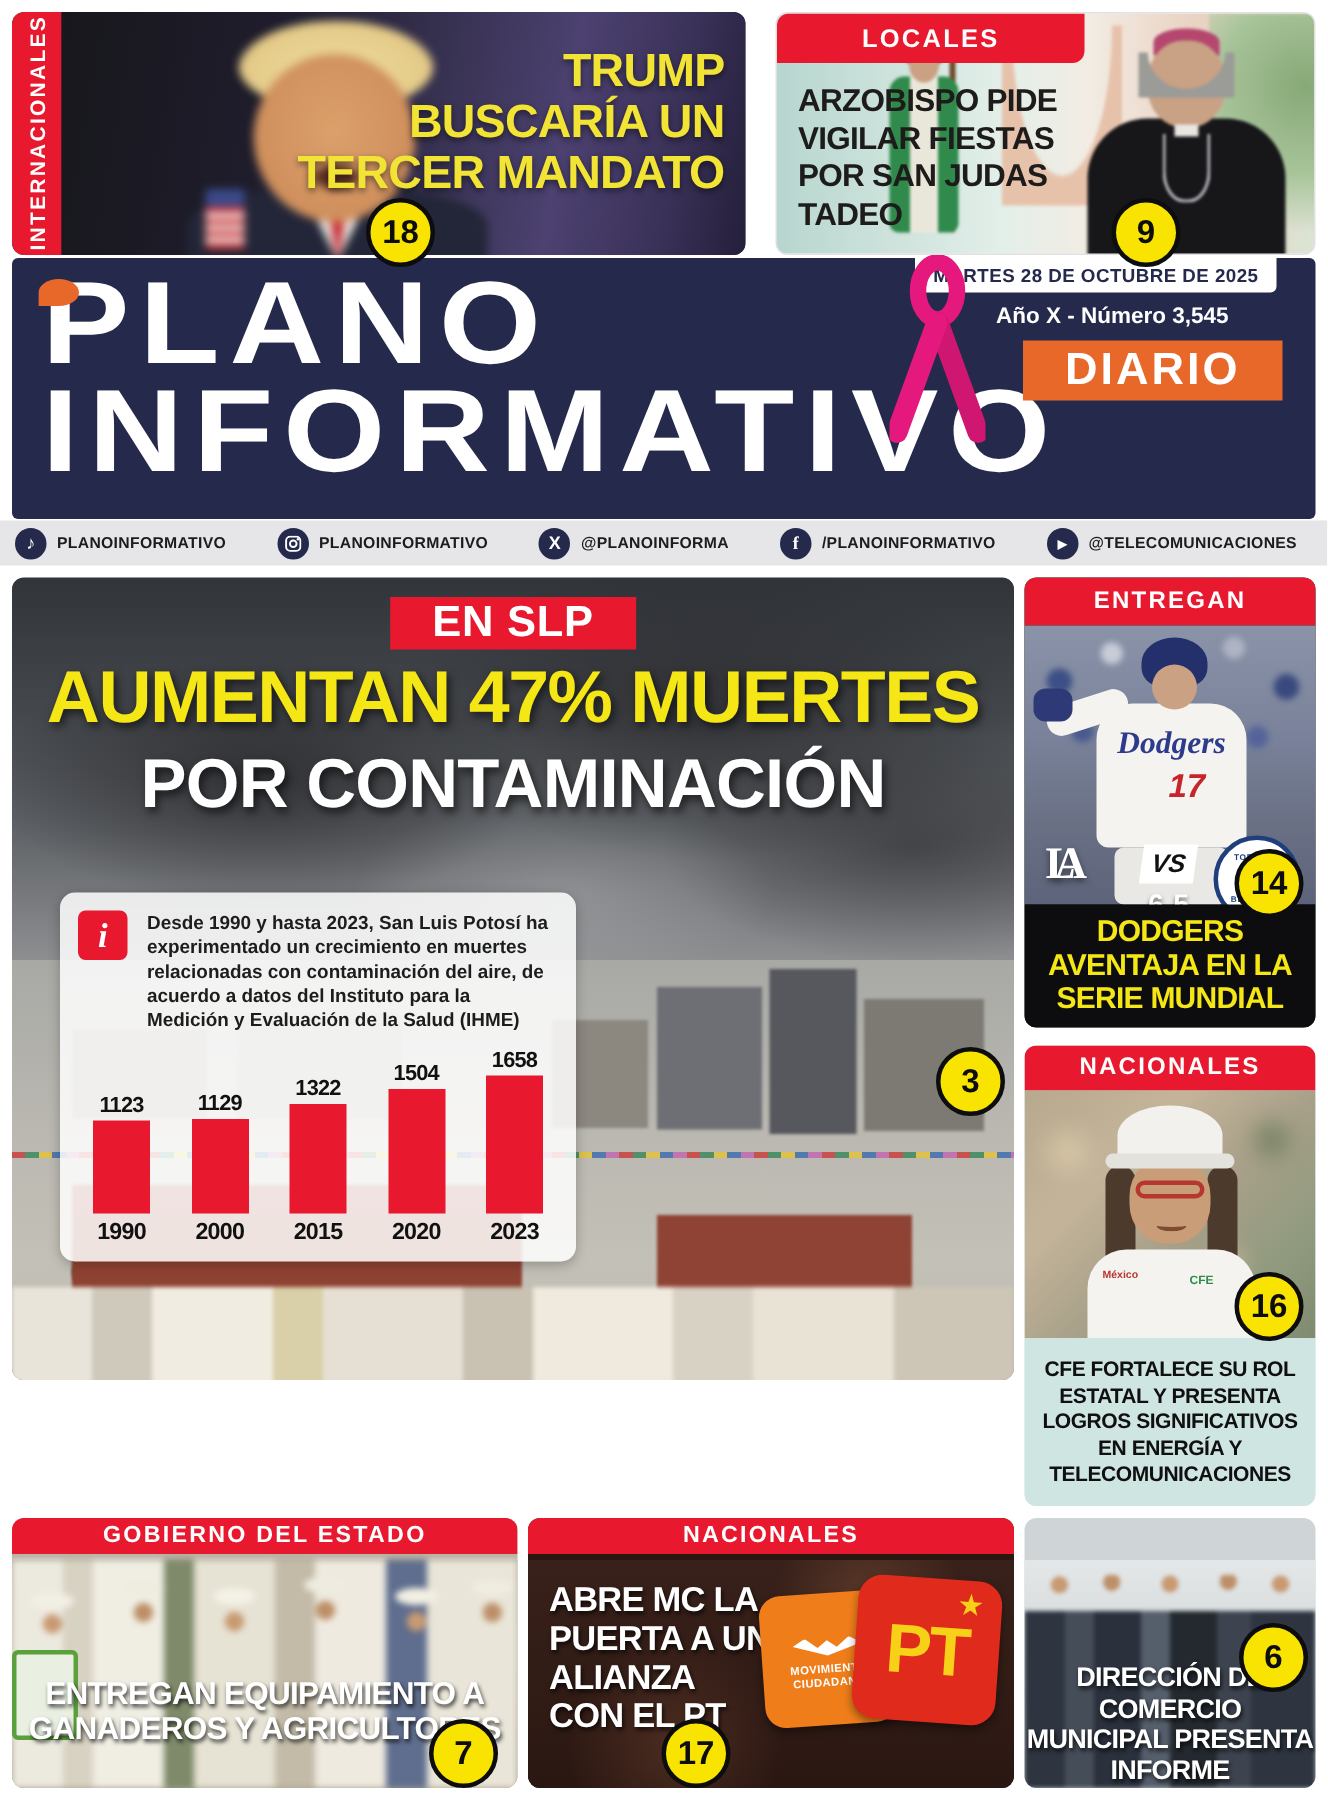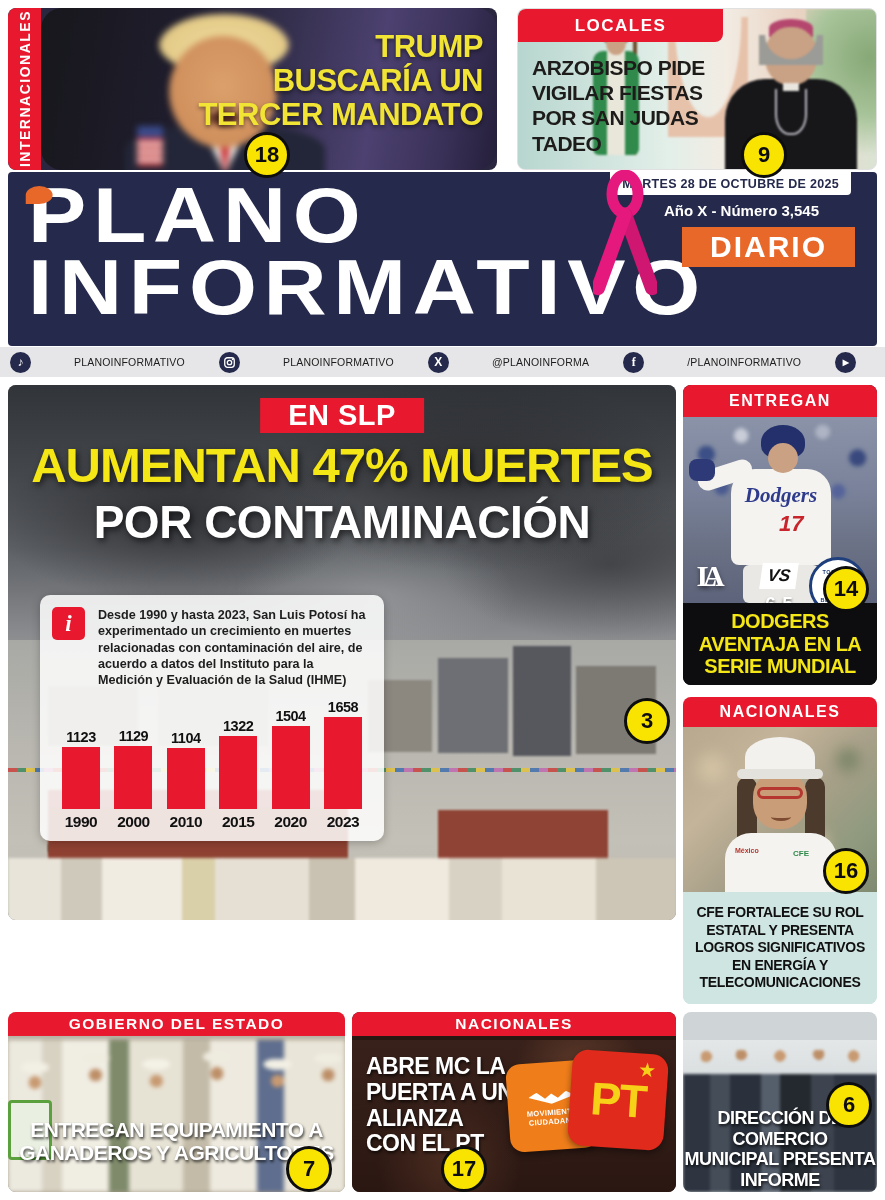--- a/index.html
+++ b/index.html
@@ -9,21 +9,21 @@
   .card{position:absolute;border-radius:8px;overflow:hidden;}
   .secbar{background:#e8192e;color:#fff;font-weight:bold;text-align:center;
           letter-spacing:1.5px;display:flex;align-items:center;justify-content:center;}
   .pre{white-space:pre-line;}
 
   
   #card-int{left:8px;top:8px;width:489px;height:162px;display:flex;background:#2b2640;}
   .vstrip{width:33px;background:#e8192e;border-radius:8px 0 0 8px;display:flex;align-items:center;justify-content:center;}
   .vstrip span{writing-mode:vertical-rl;transform:rotate(180deg);color:#fff;font-weight:bold;
                font-size:14px;letter-spacing:1.5px;}
-  .trump-photo{position:relative;flex:1;background:linear-gradient(100deg,#17171c 0%,#1f1d2c 30%,#35304e 52%,#4c4170 72%,#3a3158 88%,#241f3a 100%);border-radius:21px;}
+  .trump-photo{position:relative;flex:1;background:linear-gradient(100deg,#17171c 0%,#1f1d2c 30%,#35304e 52%,#4c4170 72%,#3a3158 88%,#241f3a 100%);}
   .trump-art{position:absolute;inset:0;filter:blur(3px);}
   .t-hair{position:absolute;left:118px;top:6px;width:130px;height:60px;background:radial-gradient(ellipse at 50% 60%,#eedc9e 0%,#e3c987 70%,transparent 75%);border-radius:50%;}
   .t-face{position:absolute;left:128px;top:28px;width:108px;height:112px;background:radial-gradient(ellipse at 50% 45%,#dba06b 0%,#cf8f5c 70%,transparent 78%);border-radius:50%;}
   .t-mouth{position:absolute;left:168px;top:102px;width:30px;height:16px;background:#5b2f23;border-radius:50%;}
   .t-suit{position:absolute;left:84px;top:118px;width:200px;height:60px;background:#232638;border-radius:40% 40% 0 0;}
   .t-shirt{position:absolute;left:164px;top:126px;width:40px;height:40px;background:#e9e7e2;clip-path:polygon(50% 100%,0 0,100% 0);}
   .t-tie{position:absolute;left:176px;top:128px;width:16px;height:40px;background:#c8242b;clip-path:polygon(50% 100%,10% 0,90% 0);}
   .t-flag{position:absolute;left:96px;top:118px;width:26px;height:40px;background:linear-gradient(#3a4a8a 0 30%,#c33 30% 40%,#eee 40% 50%,#c33 50% 60%,#eee 60% 70%,#c33 70% 80%,#eee 80% 90%,#c33 90%);border-radius:2px;}
   .trump-headline{position:absolute;right:14px;top:22px;width:300px;text-align:right;
       color:#f2e434;font-weight:bold;font-size:31px;line-height:1.1;letter-spacing:-0.5px;
@@ -63,21 +63,21 @@
   .m-edition{position:absolute;right:58px;top:30px;color:#fff;font-weight:bold;font-size:15px;}
   .m-diario{position:absolute;right:22px;top:55px;background:#e8682a;color:#fff;font-weight:bold;
             font-size:30px;letter-spacing:2px;padding:3px 28px;}
 
   
   #socialbar{position:absolute;left:0;top:347px;width:885px;height:30px;background:#e6e6e8;
       display:flex;align-items:center;padding:0 10px;gap:0;}
   .soc-item{display:flex;align-items:center;gap:7px;margin-right:34px;cursor:pointer;}
   .soc-circle{width:21px;height:21px;border-radius:50%;background:#252a4c;color:#fff;display:flex;
       align-items:center;justify-content:center;font-size:12px;font-weight:bold;flex:0 0 auto;}
-  .soc-label{font-size:10.5px;font-weight:normal;color:#1c1c1c;letter-spacing:0.2px;margin-left:36px;}
+  .soc-label{font-size:10.5px;font-weight:bold;color:#1c1c1c;letter-spacing:0.2px;}
 
   
   #card-main{left:8px;top:385px;width:668px;height:535px;background:#6f7276;}
   .smoke{position:absolute;left:0;top:0;width:100%;height:300px;
      background:linear-gradient(180deg,#313439 0%,#44474b 30%,#5e6165 55%,#85878a 80%,#a2a4a3 100%);}
   .smoke:after{content:"";position:absolute;inset:0;
      background:radial-gradient(ellipse 260px 120px at 25% 45%,rgba(20,20,24,.55),transparent 70%),
                 radial-gradient(ellipse 300px 140px at 70% 30%,rgba(30,30,34,.5),transparent 70%),
                 radial-gradient(ellipse 200px 90px at 55% 70%,rgba(220,220,220,.25),transparent 70%),
                 radial-gradient(ellipse 240px 110px at 90% 60%,rgba(25,25,28,.45),transparent 70%);}
@@ -383,25 +383,20 @@
             <div class="chart-val">1123</div>
             <div class="chart-bar" style="height: 62px; background: rgb(232, 25, 46);"></div>
             <div class="chart-year">1990</div>
           </div>
           <div class="chart-col">
             <div class="chart-val">1129</div>
             <div class="chart-bar" style="height: 63px; background: rgb(232, 25, 46);"></div>
             <div class="chart-year">2000</div>
           </div>
           <div class="chart-col">
-            <div class="chart-val">1104</div>
-            <div class="chart-bar" style="height: 61px; background: rgb(232, 25, 46);"></div>
-            <div class="chart-year">2010</div>
-          </div>
-          <div class="chart-col">
             <div class="chart-val">1322</div>
             <div class="chart-bar" style="height: 73px; background: rgb(232, 25, 46);"></div>
             <div class="chart-year">2015</div>
           </div>
           <div class="chart-col">
             <div class="chart-val">1504</div>
             <div class="chart-bar" style="height: 83px; background: rgb(232, 25, 46);"></div>
             <div class="chart-year">2020</div>
           </div>
           <div class="chart-col">

